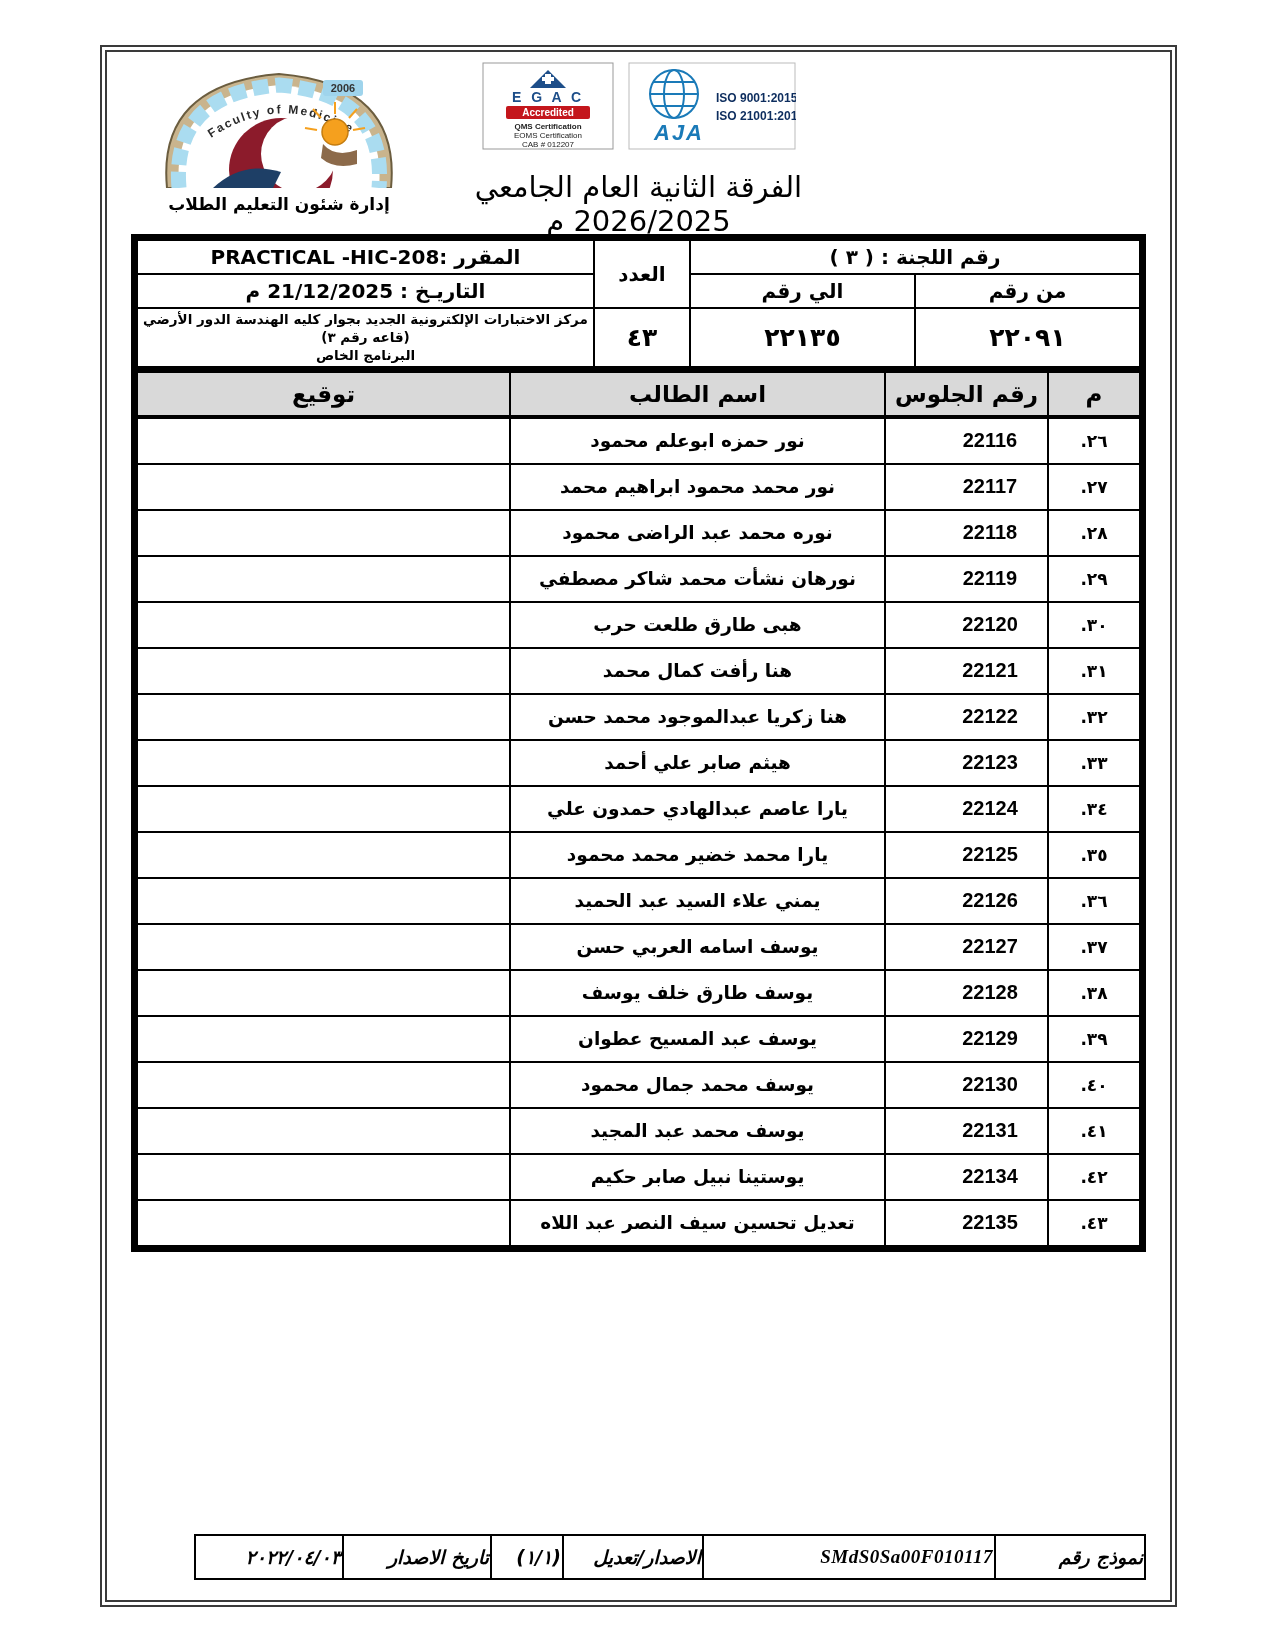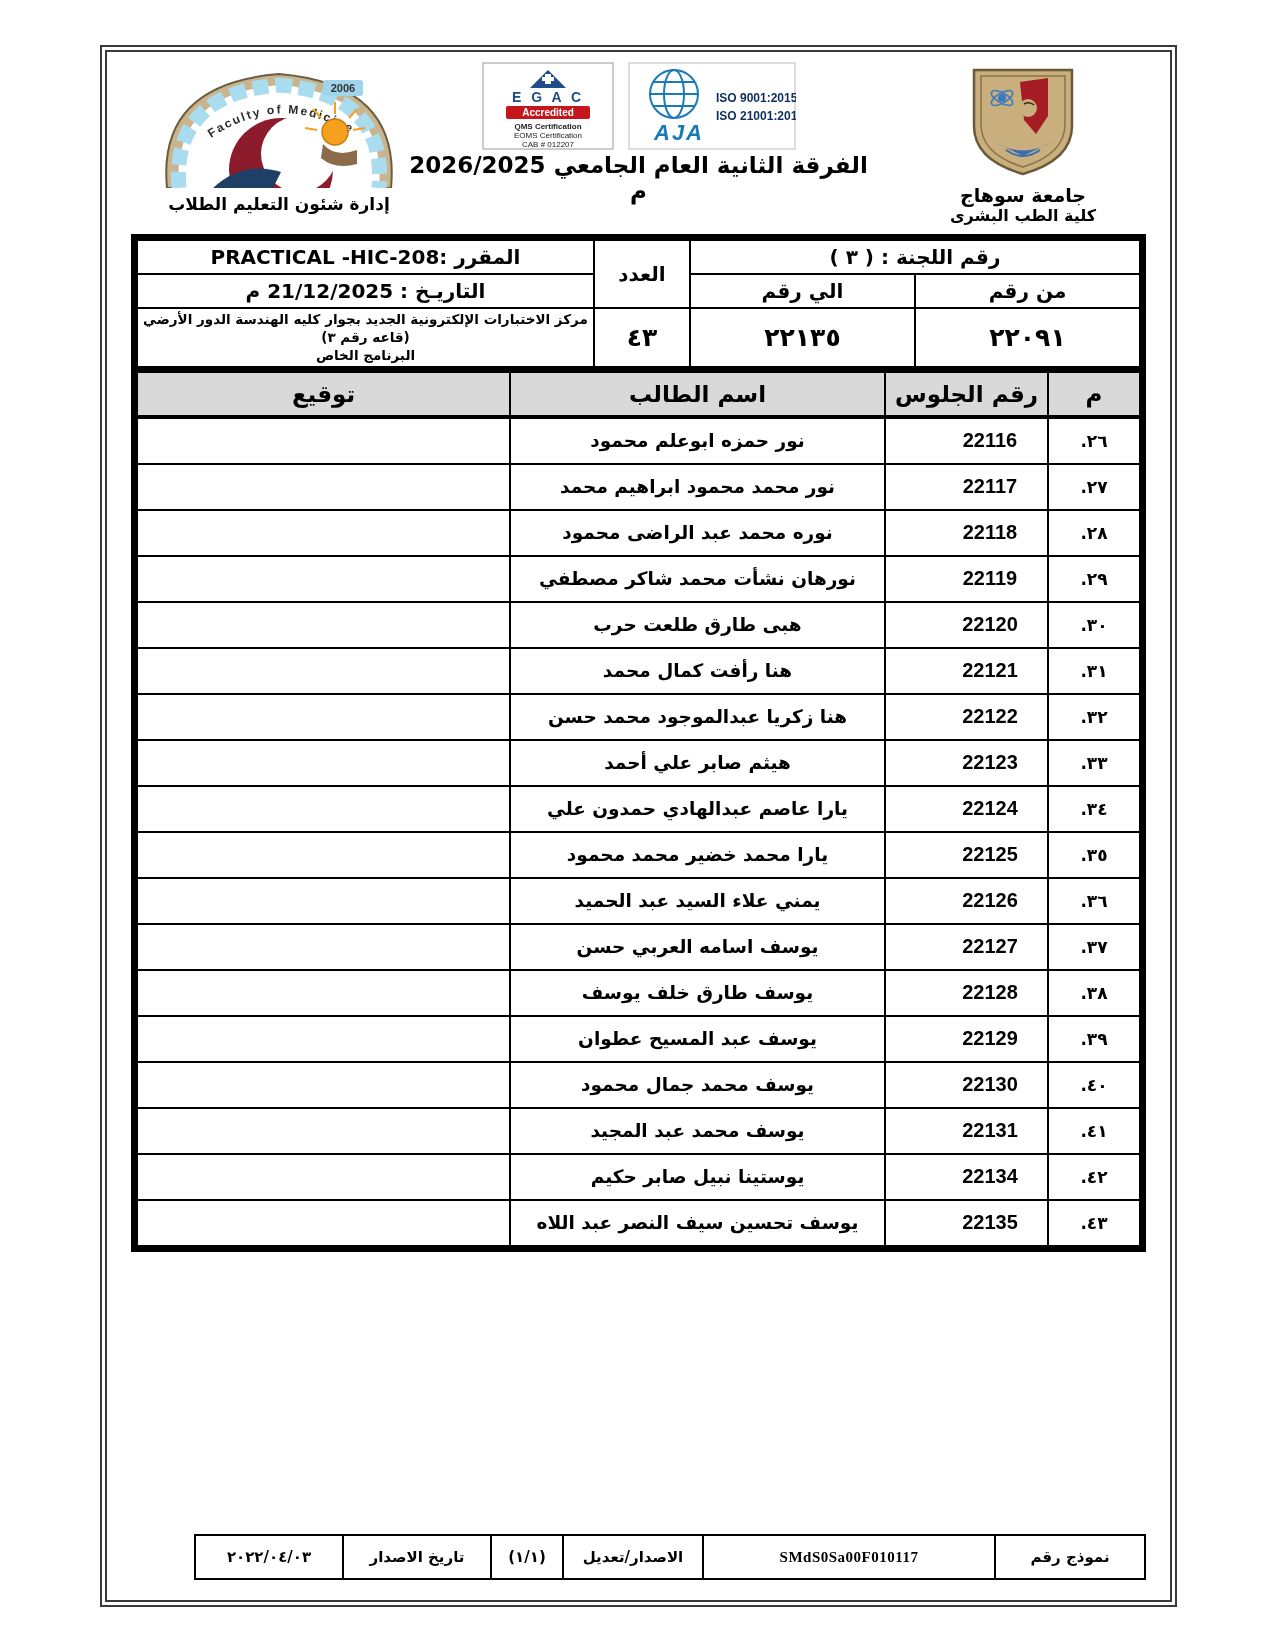--- a/index.html
+++ b/index.html
@@ -18,21 +18,21 @@
   
   .header{position:relative;height:182px;}
   .faculty-block{position:absolute;left:38px;top:14px;width:268px;text-align:center;}
   .faculty-caption{font-weight:bold;font-size:17px;margin-top:2px;}
   .sohag-block{position:absolute;right:52px;top:12px;width:190px;text-align:center;}
   .sohag-caption1{font-weight:bold;font-size:19px;margin-top:4px;}
   .sohag-caption2{font-weight:bold;font-size:16px;}
   .center-block{position:absolute;left:50%;top:10px;transform:translateX(-50%);width:470px;text-align:center;}
   .cert-logos{display:flex;justify-content:center;align-items:flex-start;gap:14px;}
   .doc-title1{font-weight:bold;font-size:27px;margin-top:4px;}
-  .doc-title2{font-weight:bold;font-size:23px;margin-top:2px;}
+  .doc-title2{font-weight:normal;font-size:29px;margin-top:20px;}
   
   .tables-wrap{margin:0 24px;border:5px solid #000;}
   table{border-collapse:collapse;width:100%;table-layout:fixed;}
   .info-table td{border:2px solid #000;font-weight:bold;text-align:center;vertical-align:middle;background:#fff;}
   .info-table{border-bottom:3px solid #000;}
   .info-label{font-size:20px;}
   .info-value{font-size:25px;}
   .r1{height:34px;} .r2{height:34px;} .r3{height:48px;}
   .loc-cell{font-size:13.5px;line-height:1.35;}
   .main-table th{
@@ -41,21 +41,21 @@
   }
   .main-table td{border:2px solid #000;height:42px;text-align:center;vertical-align:middle;}
   .c-index{font-size:17px;font-weight:bold;letter-spacing:2px;margin-left:12px;}
   .c-seat{font-family:"Liberation Sans",sans-serif;font-weight:bold;font-size:20px;padding-left:48px;}
   .c-name{font-weight:bold;font-size:18.5px;}
   
   .footer-table{
     position:absolute;right:24px;bottom:20px;width:952px;
     border-collapse:collapse;table-layout:fixed;
   }
-  .footer-table td{border:2px solid #000;font-weight:bold;font-size:15px;text-align:center;height:40px;background:#fff;}
+  .footer-table td{border:2px solid #000;font-weight:bold;font-size:19px;text-align:right;height:40px;background:#fff;font-style:italic;}
   .footer-code{font-family:"Liberation Serif",serif;font-size:22px;letter-spacing:.5px;}
   .rtl{direction:rtl;}
   svg text{font-family:"Liberation Sans",sans-serif;}
 </style>
 </head>
 <body>
 
 <div class="page-frame">
 <div class="inner-frame">
 
@@ -110,38 +110,20 @@
             <line x1="26" y1="44" x2="66" y2="44"></line>
           </g>
           <text x="26" y="78" font-size="22" font-weight="bold" font-style="italic" fill="#1a7ab8" letter-spacing="2">AJA</text>
           <text x="88" y="40" font-size="12" font-weight="bold" fill="#0d2d5e">ISO 9001:2015</text>
           <text x="88" y="58" font-size="12" font-weight="bold" fill="#0d2d5e">ISO 21001:2018</text>
         </svg>
       </div>
       <div class="doc-title2 rtl">الفرقة الثانية العام الجامعي 2026/2025 م</div>
     </div>
 
-    <div class="sohag-block">
-      <svg width="118" height="112" viewBox="0 0 118 112">
-        <path d="M10,6 H108 V62 Q108,96 59,110 Q10,96 10,62 Z" fill="#c9ae7e" stroke="#6b5a39" stroke-width="2.5"></path>
-        <path d="M17,12 H101 V60 Q101,90 59,103 Q17,90 17,60 Z" fill="none" stroke="#8a7348" stroke-width="1.5"></path>
-        <circle cx="38" cy="34" r="4" fill="#3a7ac0"></circle>
-        <g stroke="#3a7ac0" stroke-width="1.5" fill="none">
-          <ellipse cx="38" cy="34" rx="12" ry="5" transform="rotate(30 38 34)"></ellipse>
-          <ellipse cx="38" cy="34" rx="12" ry="5" transform="rotate(-30 38 34)"></ellipse>
-        </g>
-        <path d="M56,18 L84,14 L84,52 L72,70 L60,56 Z" fill="#a51c24"></path>
-        <circle cx="64" cy="44" r="9" fill="#c9ae7e"></circle>
-        <path d="M60,40 q6,-3 10,1" stroke="#3a2a1a" stroke-width="1.5" fill="none"></path>
-        <path d="M30,78 Q59,95 88,78 L59,92 Z" fill="#3a6db0"></path>
-        <path d="M42,86 Q59,98 76,86" stroke="#3a6db0" stroke-width="2" fill="none"></path>
-      </svg>
-      <div class="sohag-caption1">جامعة سوهاج</div>
-      <div class="sohag-caption2">كلية الطب البشرى</div>
-    </div>
   </div>
 
   <div class="tables-wrap">
 
     <table class="info-table rtl">
       <colgroup>
             <col style="width:225px">
             <col style="width:225px">
             <col style="width:96px">
             <col>
@@ -283,21 +265,21 @@
             </tr>
             <tr>
               <td class="c-index">٤٢.</td>
               <td class="c-seat">22134</td>
               <td class="c-name">يوستينا نبيل صابر حكيم</td>
               <td class="c-sign"></td>
             </tr>
             <tr>
               <td class="c-index">٤٣.</td>
               <td class="c-seat">22135</td>
-              <td class="c-name">يوسف تحسين سيف النصر عبد اللاه</td>
+              <td class="c-name">تعديل تحسين سيف النصر عبد اللاه</td>
               <td class="c-sign"></td>
             </tr>
           </tbody>
     </table>
   </div>
 
   <table class="footer-table rtl">
     <colgroup>
           <col style="width:150px">
           <col style="width:292px">

